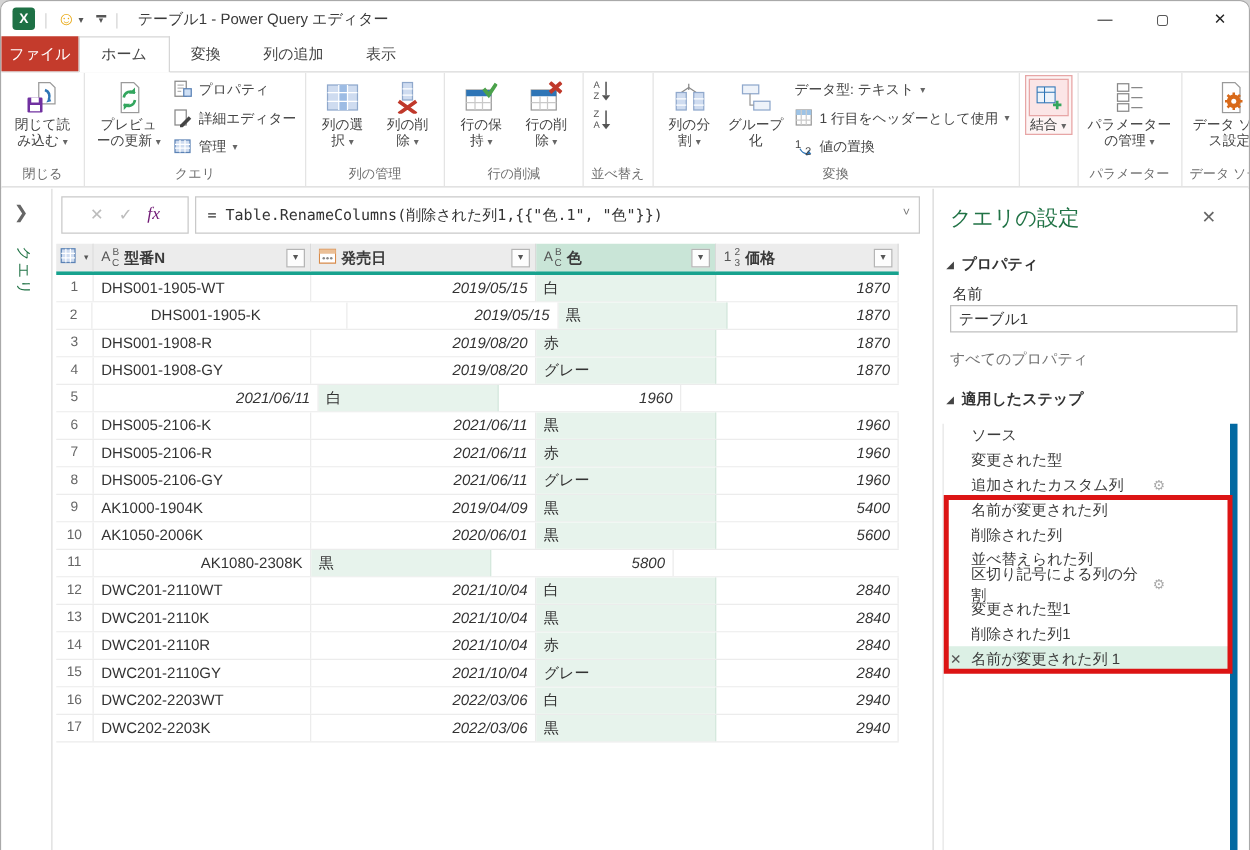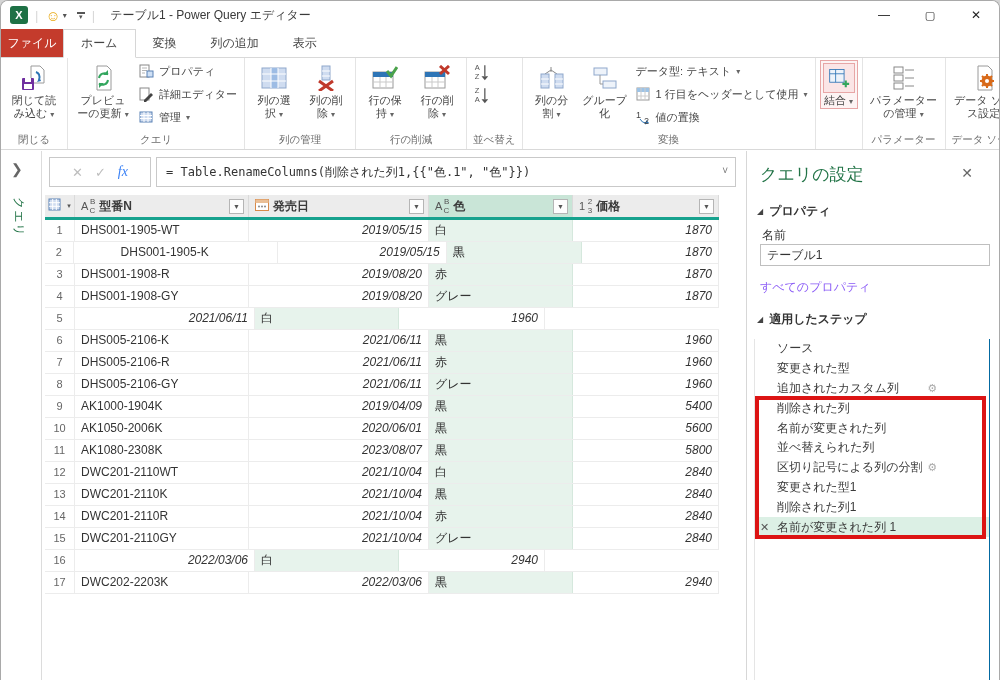--- a/index.html
+++ b/index.html
@@ -43,21 +43,21 @@
   .sbtn{display:flex;align-items:center;gap:5px;height:23px;font-size:11px;color:#444;padding:0 3px;white-space:nowrap;}
   .sbtn .sic{width:15px;display:flex;justify-content:center;}
 
   
   .querystrip{position:absolute;left:0;top:150px;width:41px;height:530px;background:#fff;border-right:1px solid #dcdcdc;}
   .expand-btn{position:absolute;left:10px;top:10px;font-size:14px;color:#666;}
   .vlabel{position:absolute;left:26px;top:46px;transform:rotate(90deg);transform-origin:0 0;font-size:12px;color:#217346;white-space:nowrap;letter-spacing:1px;}
   .formulabar{position:absolute;left:48px;top:156px;width:687px;height:30px;display:flex;gap:5px;}
   .fb-left{width:102px;border:1px solid #c9c9c9;background:#fff;display:flex;align-items:center;justify-content:center;gap:12px;}
   .fb-x,.fb-check{color:#bdbdbd;font-size:13px;}
-  .fb-fx{font-family:"Liberation Serif","DejaVu Serif",serif;font-style:italic;font-size:14px;color:#3b82f6;}
+  .fb-fx{font-family:"Liberation Serif","DejaVu Serif",serif;font-style:italic;font-size:14px;color:#701a75;}
   .fb-input-wrap{flex:1;position:relative;}
   .fb-input{width:100%;height:100%;border:1px solid #c9c9c9;background:#fff;font-family:"DejaVu Sans Mono","Liberation Mono",monospace;font-size:12px;color:#333;padding:0 24px 0 9px;outline:none;}
   .fb-chevron{position:absolute;right:8px;top:8px;font-size:10px;color:#777;}
 
   
   .pqtable{position:absolute;left:44px;top:194px;width:674px;}
   .thead{display:flex;height:25px;border-bottom:3px solid #17a28e;}
   .th{background:#ececec;border-right:1px solid #dadada;display:flex;align-items:center;gap:4px;padding:0 4px 0 6px;font-size:12px;font-weight:600;color:#3a3a3a;}
   .th.sel{background:#c9e5d7;}
   .corner{justify-content:center;padding:0 2px;}
@@ -73,22 +73,22 @@
   .tc.selc{background:#e7f3ec;border-right-color:#d5e8dd;}
 
   
   .panel{position:absolute;left:745px;top:150px;width:255px;height:530px;background:#fff;border-left:1px solid #d7d7d7;}
   .panel-title{position:absolute;left:13px;top:12px;font-size:17px;color:#217346;}
   .panel-close{position:absolute;right:28px;top:14px;font-size:14px;color:#666;}
   .sec-head{position:absolute;left:10px;font-size:12px;font-weight:bold;color:#333;display:flex;align-items:center;gap:6px;}
   .tri{font-size:8px;color:#444;}
   .name-label{position:absolute;left:15px;top:76px;font-size:12px;color:#333;}
   .name-input{position:absolute;left:13px;top:93px;width:230px;height:22px;border:1px solid #bfbfbf;font-size:12px;color:#333;padding:0 6px;outline:none;font-family:inherit;}
-  .all-props{position:absolute;left:13px;top:128px;font-size:12px;color:#8b5cf6;}
-  .steps{position:absolute;left:7px;top:188px;width:236px;height:342px;border-left:1px solid #e5e5e5;border-right:1px solid #0369a1;}
+  .all-props{position:absolute;left:13px;top:128px;font-size:12px;color:#737373;}
+  .steps{position:absolute;left:7px;top:188px;width:236px;height:342px;border-left:1px solid #e5e5e5;border-right:6px solid #0369a1;}
   .step{display:flex;align-items:center;height:19.8px;font-size:12px;color:#3b3b3b;padding-left:22px;position:relative;}
   .step .gear{margin-left:auto;margin-right:52px;color:#ababab;font-size:11px;}
   .step.selected{background:#dcf0e5;padding-left:22px;}
   .step .delx{position:absolute;left:5px;font-size:11px;color:#555;}
   .annotation{position:absolute;left:8px;top:245px;width:231px;height:143px;border:4px solid #dc1414;pointer-events:none;z-index:6;}
 </style>
 </head>
 <body>
 
 <div class="window">
@@ -221,21 +221,21 @@
             <span class="icon">
               <svg width="26" height="26" viewBox="0 0 26 26">
                 <rect x="1" y="7" width="20" height="16" fill="#fff" stroke="#9a9a9a"></rect>
                 <rect x="1" y="7" width="20" height="5" fill="#2e75b6"></rect>
                 <path d="M1 17h20M8 12v11M14 12v11" stroke="#c9c9c9"></path>
                 <path d="M15 6l4 5 6-9" stroke="#4ba24b" stroke-width="3" fill="none"></path>
               </svg>
             </span>
             <span class="lbl">行の保持 <span class="caret">▾</span></span>
           </div>
-          <div class="lbtn" style="width: 50px;">
+          <div class="lbtn" style="width: 50px; font-family: Liberation Serif, serif;">
             <span class="icon">
               <svg width="26" height="26" viewBox="0 0 26 26">
                 <rect x="1" y="7" width="20" height="16" fill="#fff" stroke="#9a9a9a"></rect>
                 <rect x="1" y="7" width="20" height="5" fill="#2e75b6"></rect>
                 <path d="M1 17h20M8 12v11M14 12v11" stroke="#c9c9c9"></path>
                 <path d="M16 1l9 8M25 1l-9 8" stroke="#c0392b" stroke-width="3"></path>
               </svg>
             </span>
             <span class="lbl">行の削除 <span class="caret">▾</span></span>
           </div>
@@ -491,22 +491,21 @@
         </div>
         <div class="trow">
           <div class="tc rownum" style="width: 30px;">10</div>
           <div class="tc" style="width: 174px;">AK1050-2006K</div>
           <div class="tc right ital" style="width: 180px;">2020/06/01</div>
           <div class="tc selc" style="width: 144px;">黒</div>
           <div class="tc right ital" style="width: 146px;">5600</div>
         </div>
         <div class="trow">
           <div class="tc rownum" style="width: 30px;">11</div>
-          <div class="tc" style="width: 174px;">AK1080-2308K</div>
-          <div class="tc right ital" style="width: 180px;">2023/08/07</div>
+          <div class="tc" style="width: 174px; text-align: right;">AK1080-2308K</div>
           <div class="tc selc" style="width: 144px;">黒</div>
           <div class="tc right ital" style="width: 146px;">5800</div>
         </div>
         <div class="trow">
           <div class="tc rownum" style="width: 30px; text-align: center;">12</div>
           <div class="tc" style="width: 174px;">DWC201-2110WT</div>
           <div class="tc right ital" style="width: 180px;">2021/10/04</div>
           <div class="tc selc" style="width: 144px;">白</div>
           <div class="tc right ital" style="width: 146px;">2840</div>
         </div>
@@ -526,20 +525,21 @@
         </div>
         <div class="trow">
           <div class="tc rownum" style="width: 30px;">15</div>
           <div class="tc" style="width: 174px;">DWC201-2110GY</div>
           <div class="tc right ital" style="width: 180px;">2021/10/04</div>
           <div class="tc selc" style="width: 144px;">グレー</div>
           <div class="tc right ital" style="width: 146px;">2840</div>
         </div>
         <div class="trow">
           <div class="tc rownum" style="width: 30px;">16</div>
+          <div class="tc" style="width: 174px;">DWC202-2203WT</div>
           <div class="tc right ital" style="width: 180px;">2022/03/06</div>
           <div class="tc selc" style="width: 144px;">白</div>
           <div class="tc right ital" style="width: 146px;">2940</div>
         </div>
         <div class="trow">
           <div class="tc rownum" style="width: 30px;">17</div>
           <div class="tc" style="width: 174px;">DWC202-2203K</div>
           <div class="tc right ital" style="width: 180px;">2022/03/06</div>
           <div class="tc selc" style="width: 144px;">黒</div>
           <div class="tc right ital" style="width: 146px;">2940</div>
@@ -568,24 +568,24 @@
           <span>ソース</span>
         </div>
         <div class="step">
           <span>変更された型</span>
         </div>
         <div class="step">
           <span>追加されたカスタム列</span>
           <span class="gear">⚙</span>
         </div>
         <div class="step">
+          <span>名前が変更された列</span>
+        </div>
+        <div class="step">
           <span>削除された列</span>
-        </div>
-        <div class="step">
-          <span>名前が変更された列</span>
         </div>
         <div class="step">
           <span>並べ替えられた列</span>
         </div>
         <div class="step">
           <span>区切り記号による列の分割</span>
           <span class="gear">⚙</span>
         </div>
         <div class="step">
           <span>変更された型1</span>

